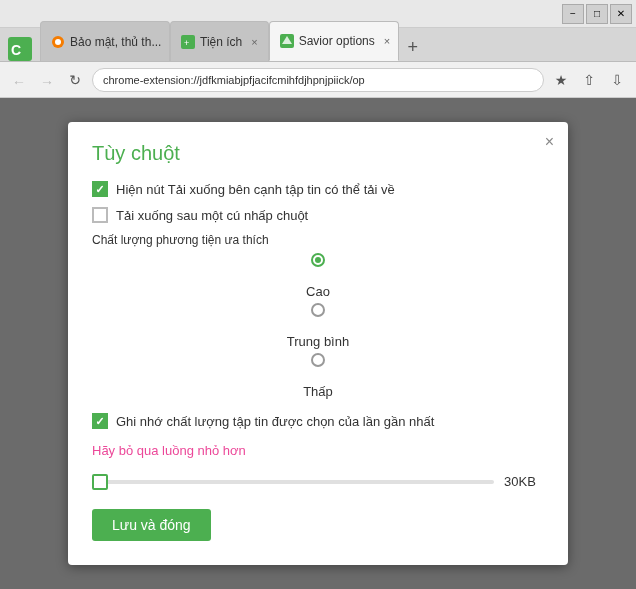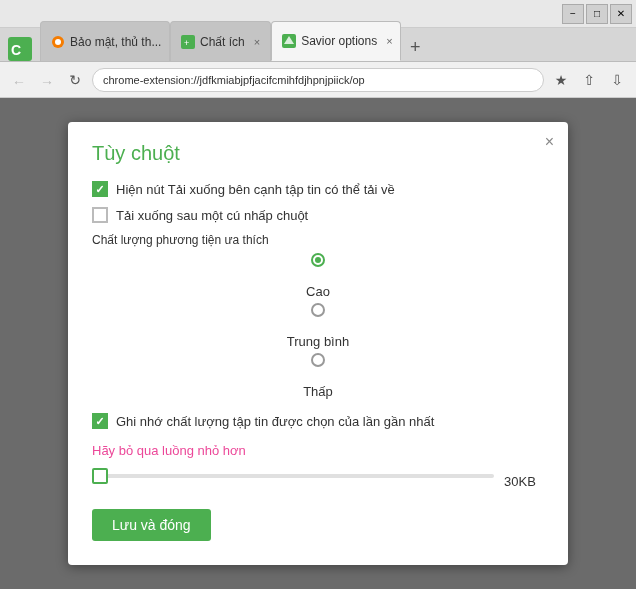--- a/index.html
+++ b/index.html
@@ -257,20 +257,21 @@
       margin-top: 12px;
       margin-bottom: 20px;
     }
     .slider-label {
       font-size: 13px;
       color: #ec4899;
       margin-bottom: 16px;
     }
     .slider-row {
       display: flex;
+      align-items: center;
       gap: 10px;
     }
     .slider-track {
       flex: 1;
       height: 4px;
       background: #e0e0e0;
       border-radius: 2px;
       position: relative;
     }
     .slider-fill {
@@ -346,21 +347,21 @@
     </svg>
     <span>Bảo mật, thủ th...</span>
 
   </div>
 
   <div class="tab">
     <svg class="tab-icon" viewBox="0 0 14 14">
       <rect width="14" height="14" rx="2" fill="#4caf50"></rect>
       <text x="3" y="11" font-size="9" fill="white">+</text>
     </svg>
-    <span>Chất ích</span>
+    <span>Tiện ích</span>
     <span class="tab-close">×</span>
   </div>
 
   <div class="tab active">
     <svg class="tab-icon" viewBox="0 0 14 14">
       <rect width="14" height="14" rx="2" fill="#4caf50"></rect>
       <path d="M2 10 L7 2 L12 10 Z" fill="white" opacity="0.8"></path>
     </svg>
     <span>Savior options</span>
     <span class="tab-close">×</span>

